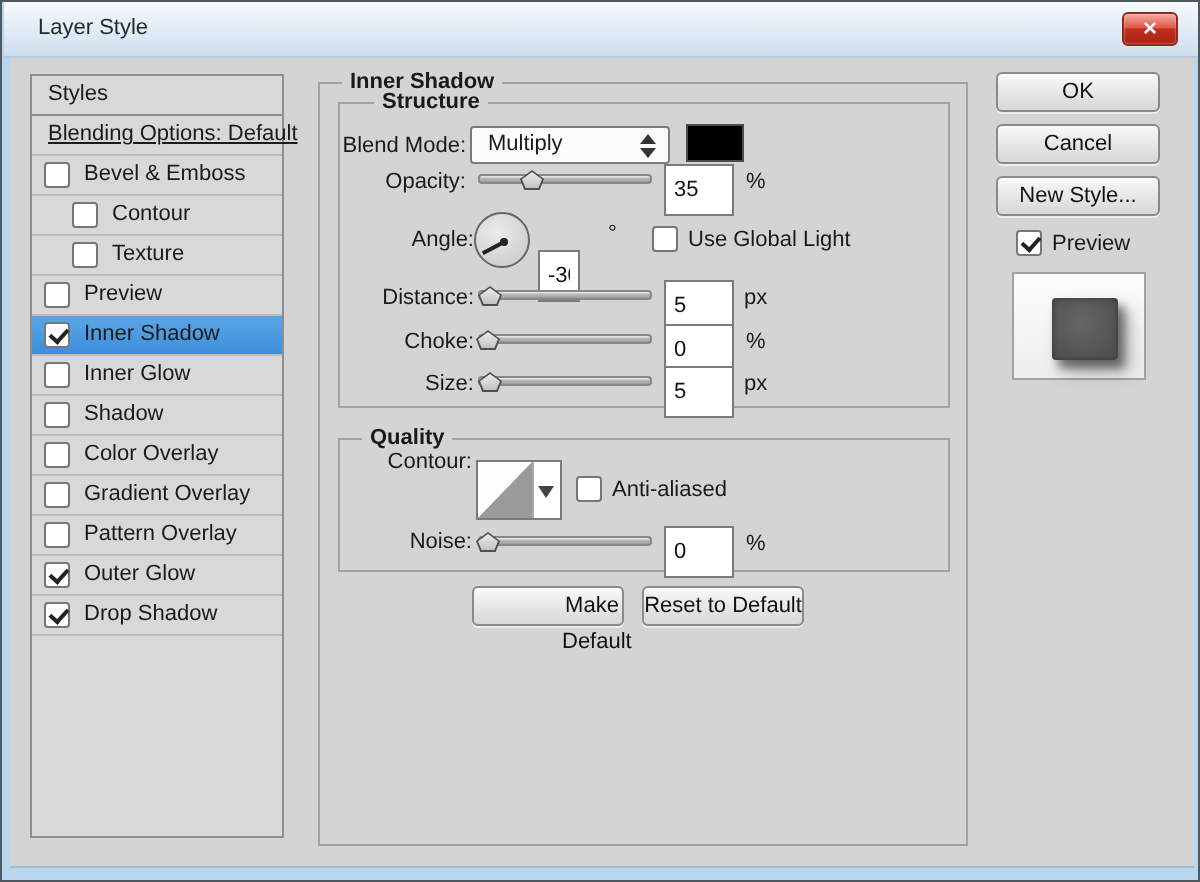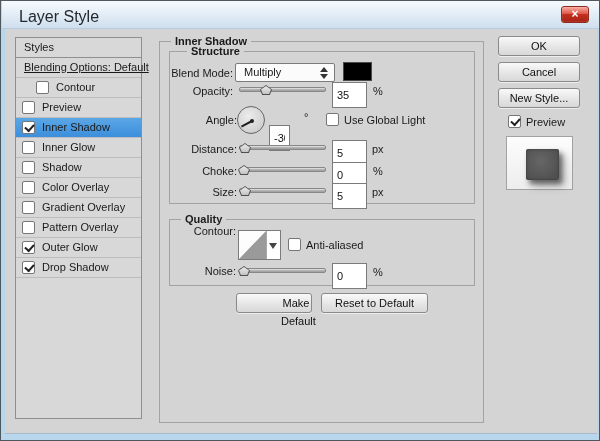--- a/index.html
+++ b/index.html
@@ -6,21 +6,21 @@
   html,body { width:600px; height:441px; }
   body { font-family:"Liberation Sans", sans-serif; font-size:11px; color:#1a1a1a; }
 
   .window { position:relative; width:600px; height:441px; background:#b9d7ec;
             border:1px solid #50585f; overflow:hidden; }
 
   
   .titlebar { position:absolute; left:1px; top:0; width:598px; height:28px;
               background:linear-gradient(180deg,#f7fafd 0%,#e4eef7 45%,#cfdfee 100%);
               border-bottom:1px solid #b6cce0; }
-  .title { position:absolute; left:17px; top:7px; font-size:16px; color:#25292d; }
+  .title { position:absolute; left:17px; top:7px; font-size:11px; color:#25292d; }
   .close-btn { position:absolute; left:559px; top:5px; width:28px; height:17px;
                border:1px solid #8e2a20; border-radius:3px;
                background:linear-gradient(180deg,#f6aca2 0%,#e0574a 45%,#c0301f 50%,#a82315 100%);
                box-shadow:inset 0 0 1px rgba(255,255,255,.7); color:#fff;
                font-weight:bold; font-size:12px; line-height:14px; text-align:center; cursor:pointer; }
 
   
   .content { position:absolute; left:4px; top:28px; width:592px; height:405px;
              background:#d4d4d4; border-bottom:1px solid #a9bccb; }
 
@@ -112,23 +112,31 @@
   </div>
 
   <div class="content"></div>
 
   <div class="sidebar">
     <div class="sb-header">Styles</div>
     <div id="sb-rows">
         <div class="sb-row noCheck">
           <span class="sb-label">Blending Options: Default</span>
         </div>
+        <div class="sb-row">
+          <div class="checkbox"></div>
+          <span class="sb-label">Bevel &amp; Emboss</span>
+        </div>
         <div class="sb-row indent">
           <div class="checkbox"></div>
           <span class="sb-label">Contour</span>
+        </div>
+        <div class="sb-row indent">
+          <div class="checkbox"></div>
+          <span class="sb-label">Texture</span>
         </div>
         <div class="sb-row">
           <div class="checkbox"></div>
           <span class="sb-label">Preview</span>
         </div>
         <div class="sb-row selected">
           <div class="checkbox checked"></div>
           <span class="sb-label">Inner Shadow</span>
         </div>
         <div class="sb-row">
@@ -225,21 +233,21 @@
   <div class="checkbox" style="left:287px; top:237px;"></div>
   <span class="plain-label" style="left:305px; top:238px;">Anti-aliased</span>
 
   <span class="rlabel" style="left:157px; top:264px;">Noise:</span>
   <div class="track" style="left:238px; top:267px;"></div>
   <div class="thumb" style="left:237px; top:265px;"></div>
   <input class="num-input" style="left: 331px; top: 262px;" value="0">
   <span class="suffix" style="left:372px; top:265px;">%</span>
 
   <div class="btn" style="left:235px; top:292px; width:76px; height:20px;padding-left:44px;">Make Default</div>
-  <div class="btn" style="left:320px; top:292px; width:107px; height:20px;">Reset to Default</div>
+  <div class="btn" style="left:320px; top:292px; width:81px; height:20px;">Reset to Default</div>
 
   <div class="btn" style="left:497px; top:35px; width:82px; height:20px;">OK</div>
   <div class="btn" style="left:497px; top:61px; width:82px; height:20px;">Cancel</div>
   <div class="btn" style="left:497px; top:87px; width:82px; height:20px;">New Style...</div>
 
   <div class="checkbox checked" style="left:507px; top:114px;"></div>
   <span class="plain-label" style="left:525px; top:115px;">Preview</span>
 
   <div class="preview-panel">
     <div class="preview-square"></div>

